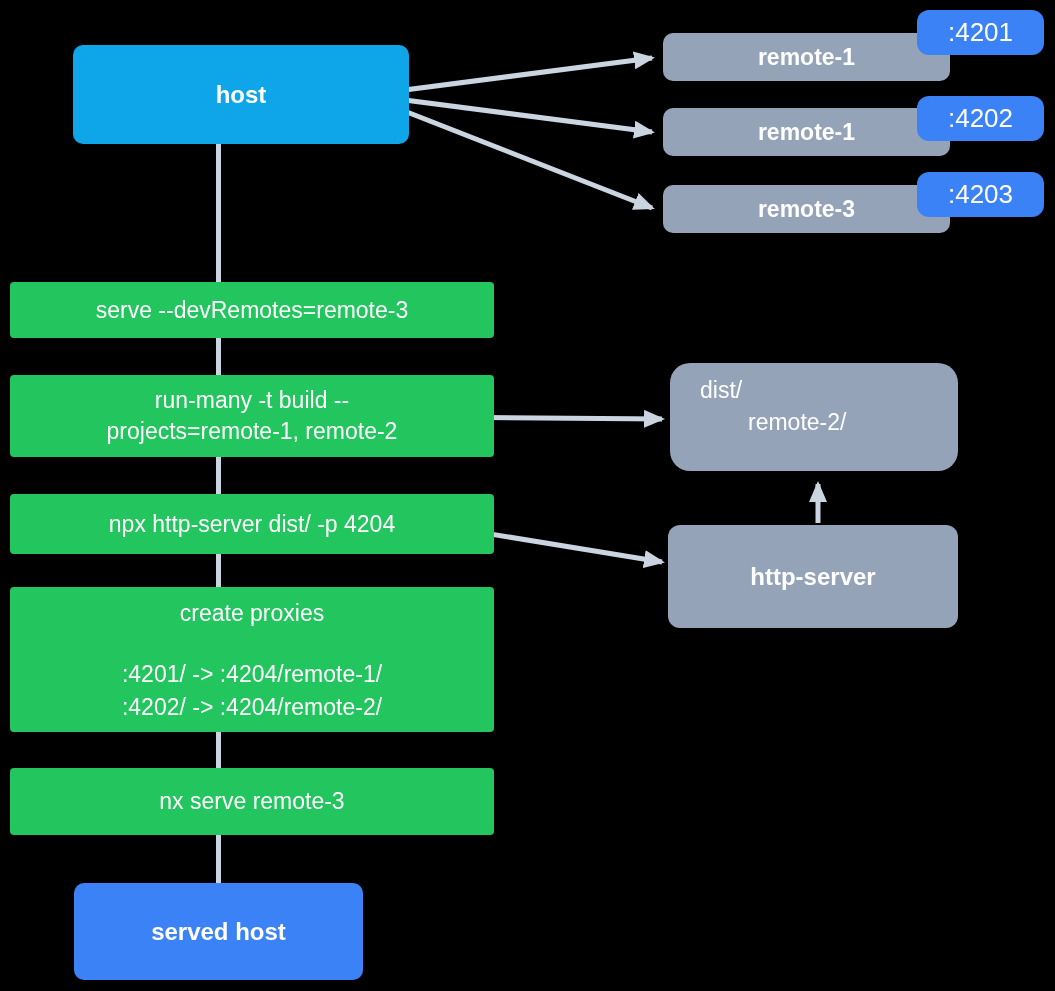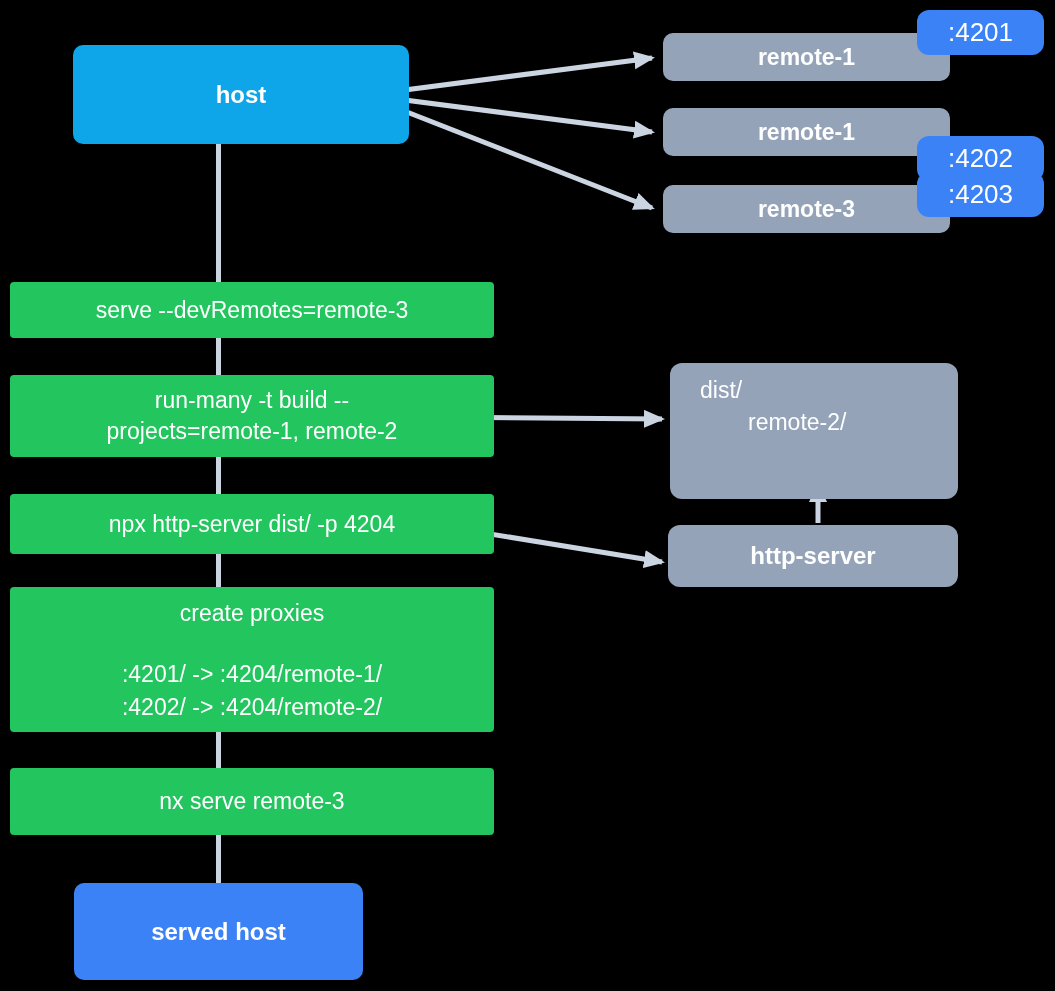--- a/index.html
+++ b/index.html
@@ -51,46 +51,46 @@
   .remote-1 { top: 33px; }
   .remote-2 { top: 108px; }
   .remote-3 { top: 185px; }
   .badge {
     left: 917px; width: 127px; height: 45px;
     background: var(--blue-c, #3b82f6);
     border-radius: 12px;
     font-size: 26px; font-weight: 400;
   }
   .badge-1 { top: 10px; }
-  .badge-2 { top: 96px; margin-top: 40px; }
+  .badge-2 { top: 96px; }
   .badge-3 { top: 172px; }
   .step {
     left: 10px; width: 484px;
     background: var(--green-c, #22c55e);
     border-radius: 4px;
     font-size: 23px; font-weight: 400;
   }
   .step-1 { top: 282px; height: 56px; }
   .step-2 { top: 375px; height: 82px; flex-direction: column; line-height: 31px; }
   .step-3 { top: 494px; height: 60px; }
   .step-4 { top: 587px; height: 145px; flex-direction: column; justify-content: flex-start; padding-top: 13px; }
   .step-5 { top: 768px; height: 67px; }
   .proxy-lines { margin-top: 31px; line-height: 33px; }
   .dist {
-    left: 670px; top: 363px; width: 288px; height: 136px;
+    left: 670px; top: 363px; width: 288px; height: 108px;
     background: var(--slate-c, #94a3b8);
-    border-radius: 12px;
+    border-radius: 20px;
     display: block;
     text-align: left;
     font-size: 23px; line-height: 31.5px;
     padding: 12px 0 0 30px;
   }
   .dist .child { padding-left: 48px; }
   .httpserver {
-    left: 668px; top: 525px; width: 290px; height: 62px;
+    left: 668px; top: 525px; width: 290px; height: 103px;
     background: var(--slate-c, #94a3b8);
     border-radius: 12px;
     font-weight: bold; font-size: 24px;
   }
   .served {
     left: 74px; top: 883px; width: 289px; height: 97px;
     background: var(--blue-c, #3b82f6);
     border-radius: 10px;
     font-weight: bold; font-size: 24px;
   }

